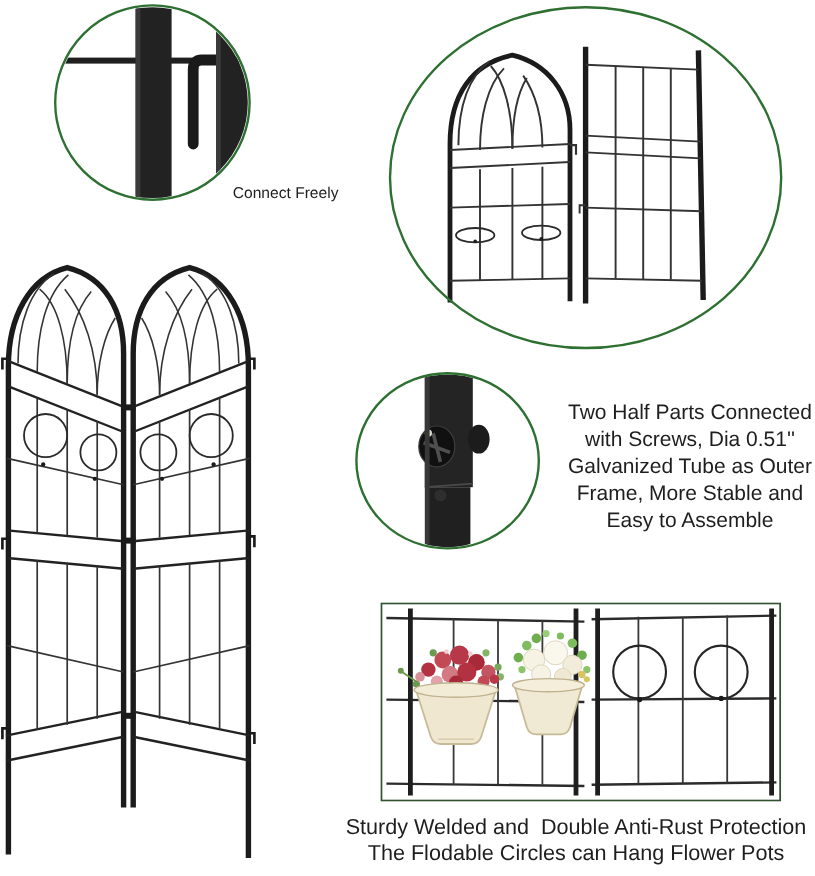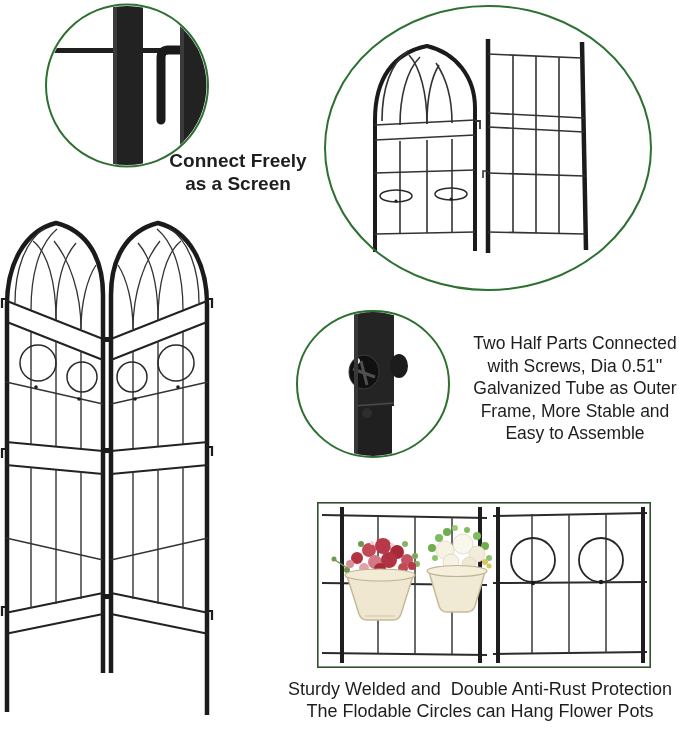--- a/index.html
+++ b/index.html
@@ -5,21 +5,21 @@
   html,body{margin:0;padding:0;}
   body{
     width:679px;height:730px;position:relative;overflow:hidden;
     background:#ffffff;
     font-family:"Liberation Sans", sans-serif;
     color:#1e1e1e;
   }
   .abs{position:absolute;}
   .caption{position:absolute;text-align:center;color:#1e1e1e;}
   .caption div{white-space:pre-wrap;}
-  .cap-connector{left:150px;top:149px;width:176px;font-size:19px;line-height:23px;font-weight:bold;}
+  .cap-connector{left:150px;top:149px;width:176px;font-size:13px;line-height:23px;}
   .cap-screw{left:458px;top:332px;width:234px;font-size:17.5px;line-height:22.5px;}
   .cap-bottom{left:270px;top:679px;width:420px;font-size:18px;line-height:21.5px;}
   svg{display:block;}
 </style>
 </head>
 <body>
 
 <svg class="abs" style="left:43px;top:2px;" width="168" height="167" viewBox="0 0 168 167">
   <defs>
     <clipPath id="clipConn">
@@ -32,21 +32,20 @@
     <rect x="70" y="-4" width="30" height="178" fill="#222222"></rect>
     <rect x="137" y="-4" width="27" height="178" fill="#222222"></rect>
     <rect x="70" y="-4" width="4" height="178" fill="#3a3a3a"></rect>
     <rect x="137" y="-4" width="4" height="178" fill="#3a3a3a"></rect>
   </g>
   <circle cx="84" cy="83.5" r="81" fill="none" stroke="#2e7031" stroke-width="2"></circle>
 </svg>
 
 <div class="caption cap-connector">
   <div>Connect Freely</div>
-  <div>as a Screen</div>
 </div>
 
 <svg class="abs" style="left:323px;top:3px;" width="330" height="290" viewBox="0 0 330 290">
 
   <g stroke="#1b1b1b" fill="none">
     <path d="M 52,249 L 52,117 C 52,76 70,50 104,43 C 133,50 152,74 152,105 L 152,248" stroke-width="4"></path>
   </g>
   <g stroke="#333333" stroke-width="1.6" fill="none">
     <path d="M 52,122 L 152,117"></path>
     <path d="M 52,137 L 152,132"></path>

